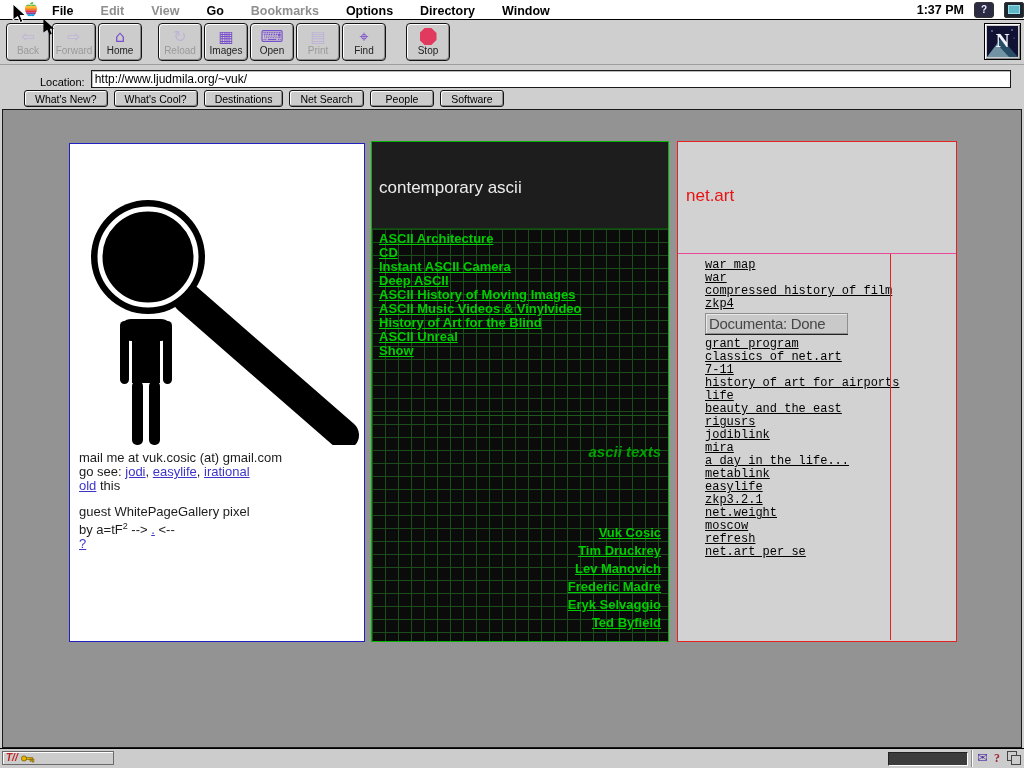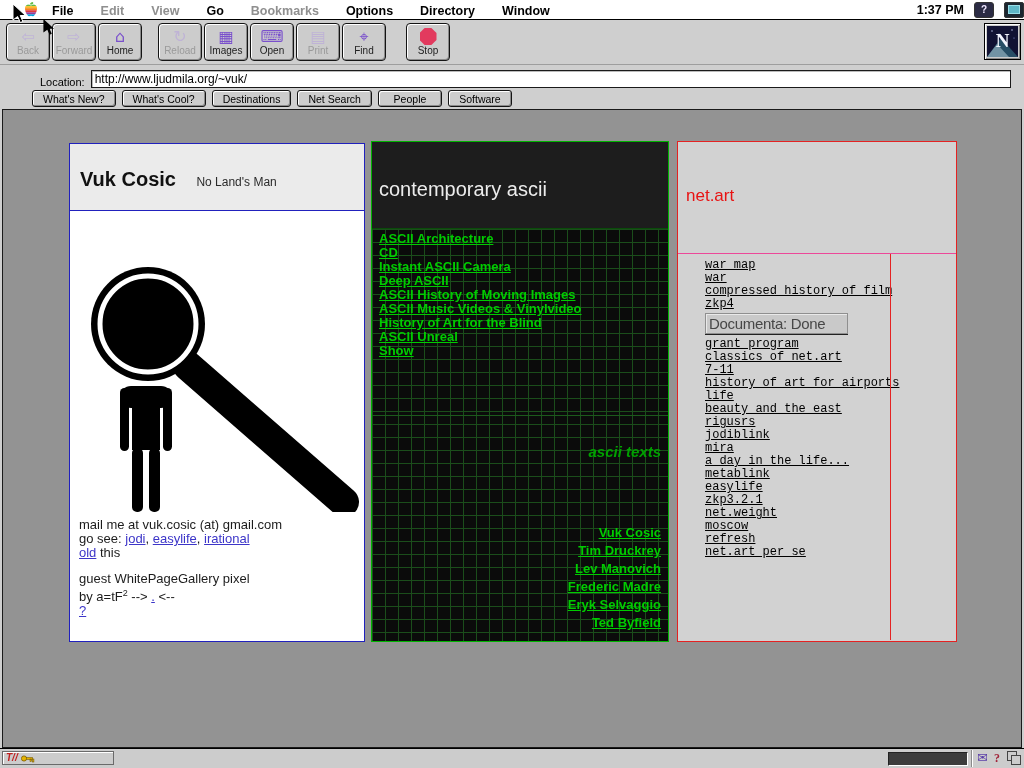--- a/index.html
+++ b/index.html
@@ -30,21 +30,21 @@
   .tb-btn.disabled .tb-label{color:#9a9a9a;}
   #stop-btn{margin-left:18px;}
   .octagon{width:17px;height:17px;background:#e23a5e;
            clip-path:polygon(30% 0,70% 0,100% 30%,100% 70%,70% 100%,30% 100%,0 70%,0 30%);}
   #nlogo{position:absolute;top:23px;left:984px;width:37px;height:37px;background:#ccc;border:1px solid #000;
          box-shadow:inset 1px 1px 0 #fff, inset -1px -1px 0 #8a8a8a;padding:2px;box-sizing:border-box;}
   #locrow{position:absolute;top:65px;left:0;width:1024px;height:23px;background:#cfcfcf;display:flex;align-items:flex-end;padding-left:32px;}
   #loclabel{font-size:11px;color:#000;margin:0 6px 0 8px;white-space:nowrap;}
   #locinput{width:912px;height:16px;border:1px solid #1a1a1a;background:#fff;font-family:"Liberation Sans",sans-serif;
             font-size:12px;padding:0 3px;box-shadow:inset 1px 1px 0 #bbb;}
-  #qlrow{position:absolute;top:88px;left:12px;width:848px;height:21px;background:#cfcfcf;display:flex;align-items:center;
+  #qlrow{position:absolute;top:88px;left:4px;width:848px;height:21px;background:#cfcfcf;display:flex;align-items:center;
          gap:6px;padding-left:20px;box-sizing:border-box;}
   .ql-btn{height:17px;min-width:64px;padding:0 10px;background:#ccc;border:1px solid #141414;border-radius:3px;
           box-shadow:inset 1px 1px 0 #fff, inset -1px -1px 0 #8a8a8a;font-size:10.5px;color:#000;
           font-family:"Liberation Sans",sans-serif;cursor:default;}
   
   #content{position:absolute;top:109px;left:2px;width:1020px;height:639px;background:#939393;
            border:1px solid #1a1a1a;box-sizing:border-box;}
   
   #left-panel{position:absolute;left:66px;top:33px;width:296px;height:499px;background:#fff;
               border:1px solid var(--panel-blue);box-sizing:border-box;overflow:hidden;}
@@ -55,21 +55,21 @@
   #figure{display:block;margin:25px 0 0 6px;}
   .lp-text{margin:6px 0 0 9px;font-size:13px;line-height:14px;color:#1c1c1c;}
   .lp-line{white-space:pre-wrap;}
   .lp-gap{height:12px;}
   .blink{color:var(--link-blue);text-decoration:underline;}
   sup{font-size:9px;}
   
   #middle-panel{position:absolute;left:368px;top:31px;width:298px;height:501px;background:#0b0b0b;
                 border:1px solid #00b400;box-sizing:border-box;}
   .mp-header{height:87px;background:#1d1d1d;padding:36px 0 0 7px;box-sizing:border-box;
-             font-size:20px;color:#ececec;border-bottom:1px solid #0a4a0a;}
+             font-size:17px;color:#ececec;border-bottom:1px solid #0a4a0a;}
   .mp-grid{position:relative;height:412px;
            background-color:#0b0b0b;
            background-image:linear-gradient(to right,var(--grid-green) 1px,transparent 1px),
                             linear-gradient(to bottom,var(--grid-green) 1px,transparent 1px);
            background-size:13px 13px;padding-top:3px;box-sizing:border-box;}
   .glink{display:block;width:max-content;margin:0 0 1px 7px;font-size:13px;line-height:13px;font-weight:bold;
          color:var(--link-green);text-decoration:underline;}
   .mp-divider{position:absolute;left:0;right:0;top:186px;height:1px;background:#1c5a1c;}
   .mp-section-label{position:absolute;top:214px;right:7px;font-size:15px;font-weight:bold;color:var(--green-dim);font-style:italic;}
   .mp-authors{position:absolute;top:294px;right:7px;text-align:right;}
@@ -209,24 +209,20 @@
       <button class="ql-btn">What's Cool?</button>
       <button class="ql-btn">Destinations</button>
       <button class="ql-btn">Net Search</button>
       <button class="ql-btn">People</button>
       <button class="ql-btn">Software</button>
     </div>
 
   <div id="content">
 
     <div id="left-panel">
-      <div class="lp-header">
-        <span class="lp-title">Vuk Cosic</span>
-        <span class="lp-sub">No Land's Man</span>
-      </div>
       <svg id="figure" width="284" height="276" viewBox="0 0 284 276">
         <rect width="284" height="276" fill="#fff"></rect>
         <line x1="112" y1="130" x2="268" y2="266" stroke="#000" stroke-width="30" stroke-linecap="round"></line>
         <circle cx="72" cy="88" r="57" fill="#000"></circle>
         <circle cx="72" cy="88" r="48" fill="none" stroke="#fff" stroke-width="5"></circle>
         <rect x="44" y="150" width="52" height="22" rx="11" fill="#000"></rect>
         <rect x="56" y="150" width="28" height="64" fill="#000"></rect>
         <rect x="44" y="152" width="9" height="63" rx="4.5" fill="#000"></rect>
         <rect x="87" y="152" width="9" height="63" rx="4.5" fill="#000"></rect>
         <rect x="56" y="212" width="11" height="64" rx="5" fill="#000"></rect>

